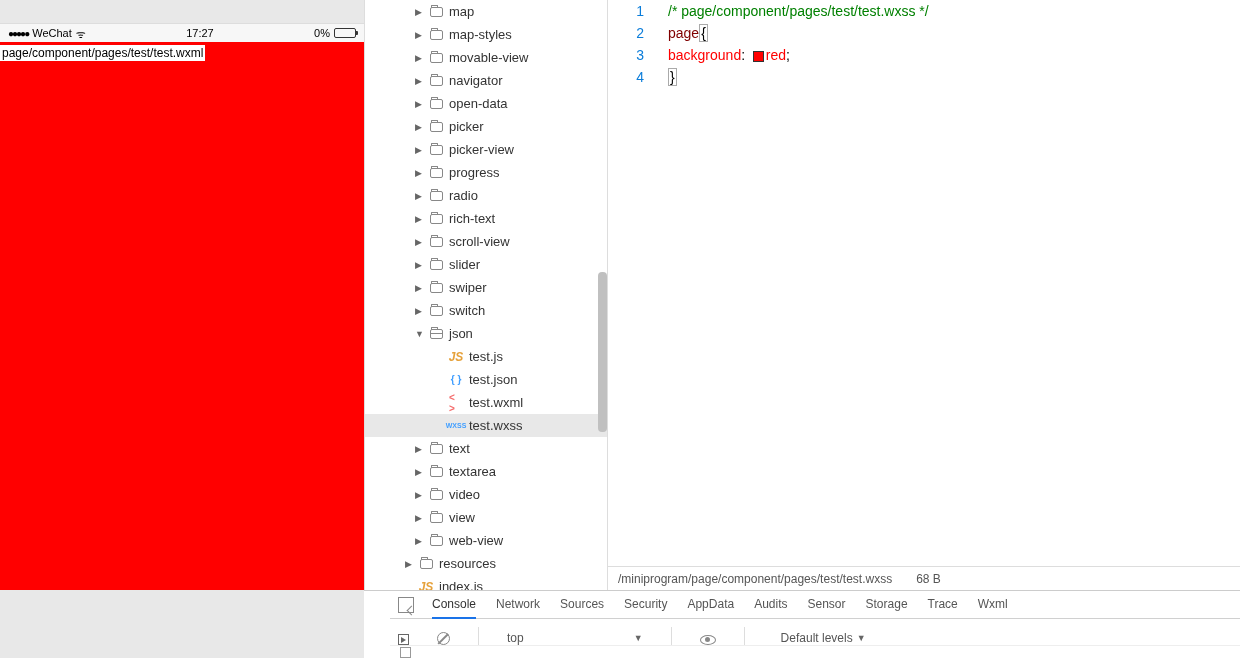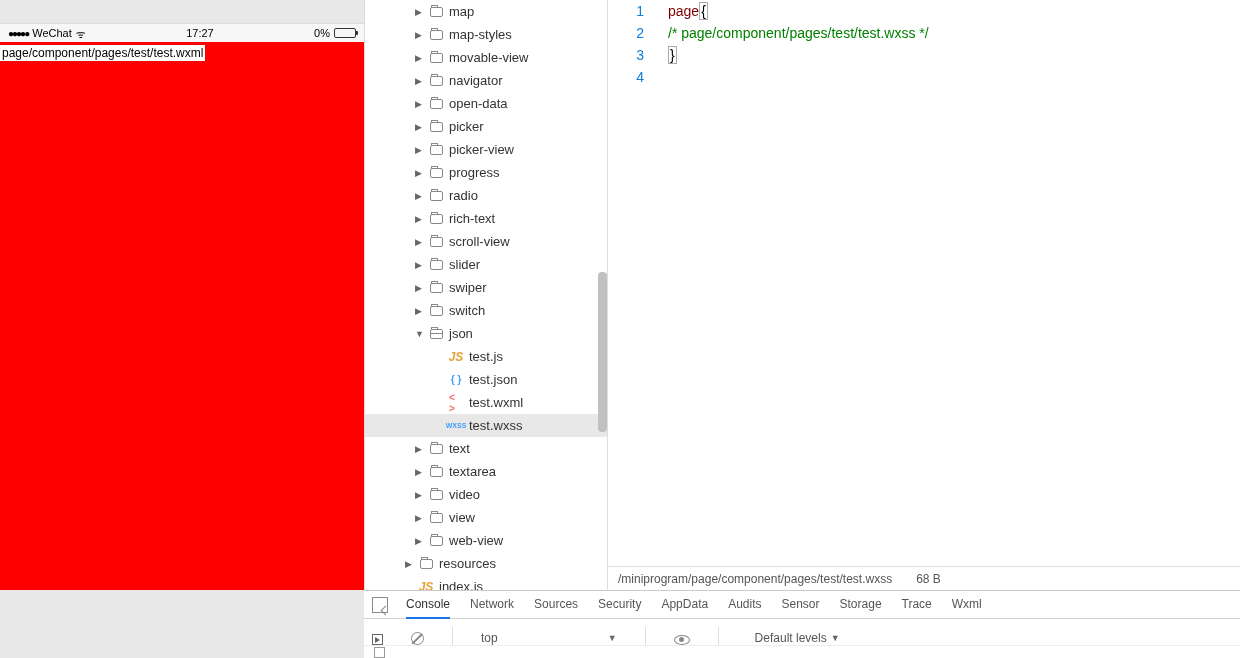--- a/index.html
+++ b/index.html
@@ -54,21 +54,21 @@
     .code-area { flex: 1; padding-top: 0px; }
     .code-line { height: 22px; line-height: 22px; white-space: pre; }
     .tok-comment { color: #008000; }
     .tok-selector { color: #800000; }
     .tok-prop { color: #ff0000; }
     .tok-brace { color: #000; border: 1px solid #aaa; padding: 0 1px; }
     .color-swatch { display: inline-block; width: 11px; height: 11px; background: #ff0000; border: 1px solid #333; vertical-align: middle; margin-right: 2px; }
     .editor-status { height: 24px; border-top: 1px solid #ddd; display: flex; align-items: center; padding: 0 10px; font-size: 12px; color: #555; gap: 24px; }
     
     
-    .devtools { height: 68px; background: #fff; border-top: 1px solid #ccc; margin-left: 364px; }
+    .devtools { height: 68px; background: #fff; border-top: 1px solid #ccc; margin-left: 364px; padding-left: 26px; }
     .dt-tabs { display: flex; align-items: center; height: 28px; border-bottom: 1px solid #d0d0d0; padding: 0 8px; gap: 18px; font-size: 12px; color: #555; }
     .dt-inspect { width: 16px; height: 16px; border: 1px solid #888; position: relative; }
     .dt-inspect::after { content: ''; position: absolute; bottom: -2px; right: -2px; width: 6px; height: 6px; border-left: 1px solid #888; border-top: 1px solid #888; transform: rotate(-45deg); }
     .dt-tab { cursor: default; padding: 6px 0; }
     .dt-tab.active { color: #333; border-bottom: 2px solid #1a73e8; }
     .dt-toolbar { display: flex; align-items: flex-end; height: 26px; padding: 0 8px; gap: 28px; font-size: 12px; color: #555; }
     .dt-play { width: 11px; height: 11px; border: 1px solid #666; display: flex; align-items: center; justify-content: center; }
     .dt-play::after { content: ''; border-left: 5px solid #666; border-top: 3px solid transparent; border-bottom: 3px solid transparent; }
     .dt-clear { width: 13px; height: 13px; border: 1.5px solid #888; border-radius: 50%; position: relative; }
     .dt-clear::after { content: ''; position: absolute; width: 14px; height: 1.5px; background: #888; top: 5px; left: -2px; transform: rotate(-45deg); }
@@ -288,22 +288,23 @@
 
   <div class="editor-panel">
     <div class="editor-content">
       <div class="gutter">
         <div class="gutter-line">1</div>
         <div class="gutter-line">2</div>
         <div class="gutter-line">3</div>
         <div class="gutter-line">4</div>
       </div>
       <div class="code-area">
+        <div class="code-line"><span class="tok-comment">/* page/component/pages/test/test.wxss */</span></div>
         <div class="code-line"><span class="tok-selector">page</span><span class="tok-brace">{</span></div>
-        <div class="code-line"><span class="tok-comment">/* page/component/pages/test/test.wxss */</span></div>
+        <div class="code-line"><span class="tok-prop">background</span><span>: </span> <span class="color-swatch"></span><span class="tok-prop">red</span><span>;</span></div>
         <div class="code-line"><span class="tok-brace">}</span></div>
       </div>
     </div>
     <div class="editor-status">
       <span>/miniprogram/page/component/pages/test/test.wxss</span>
       <span>68 B</span>
     </div>
   </div>
 </div>
 

